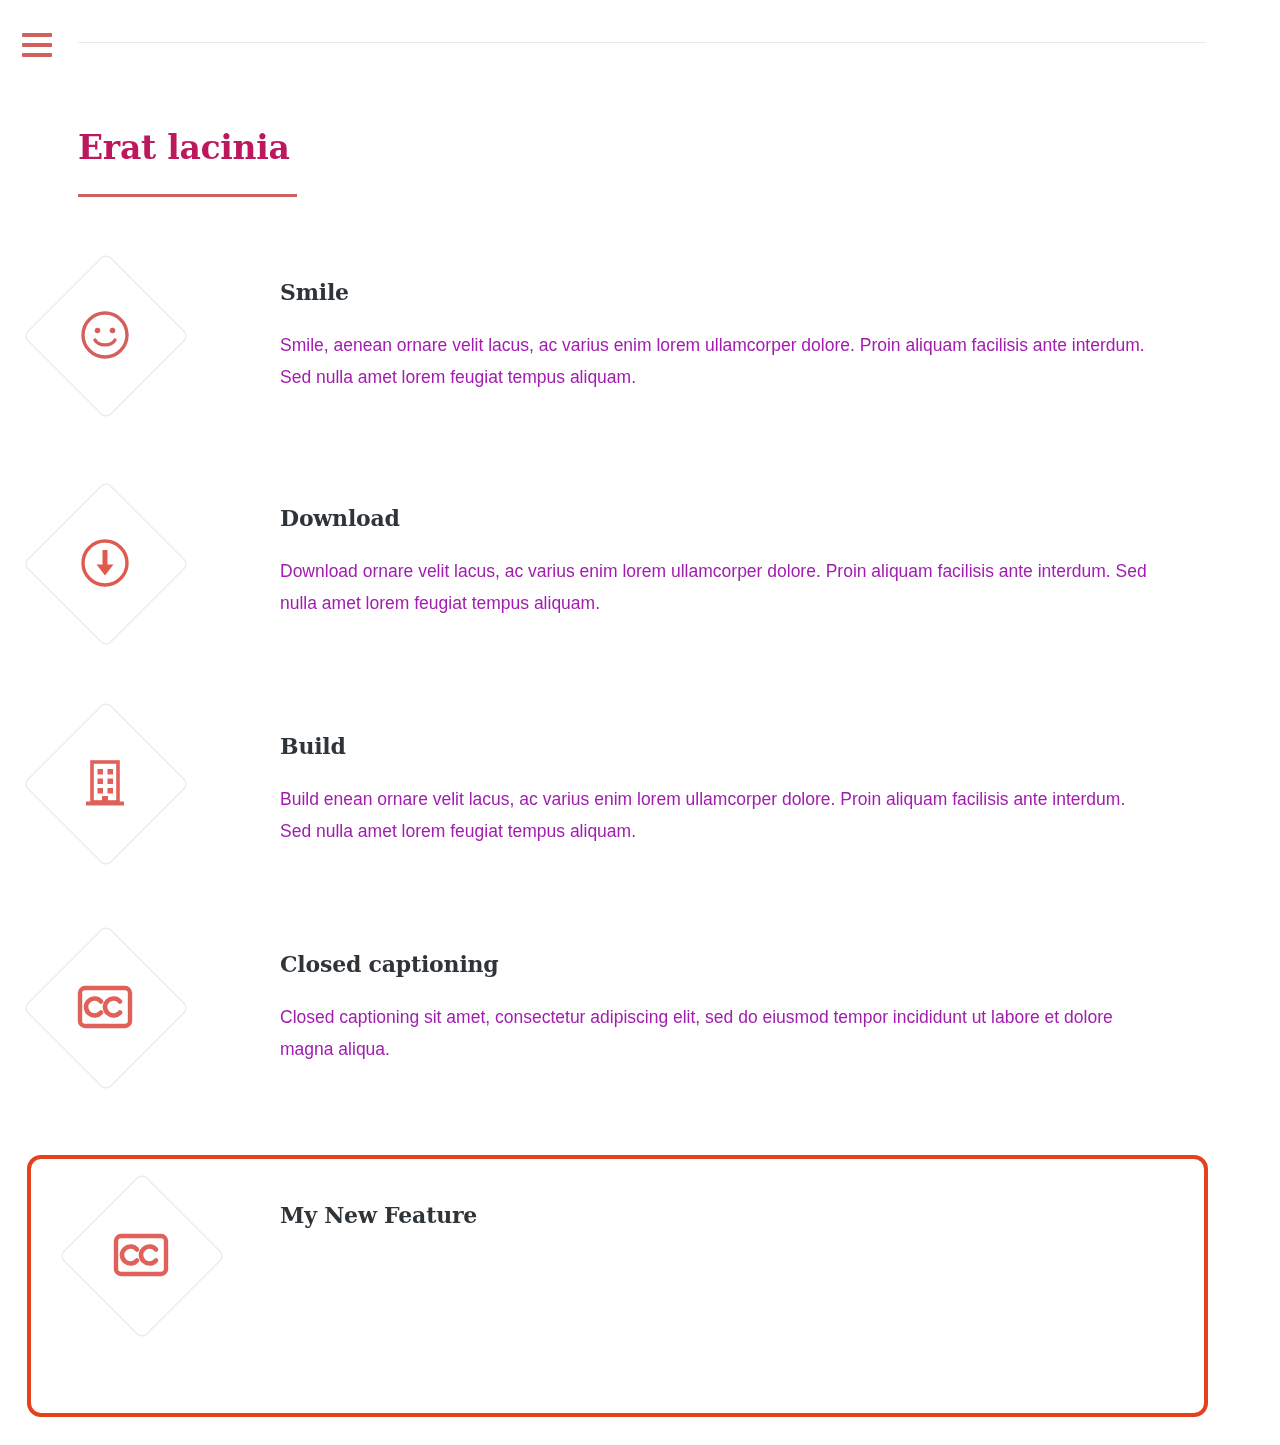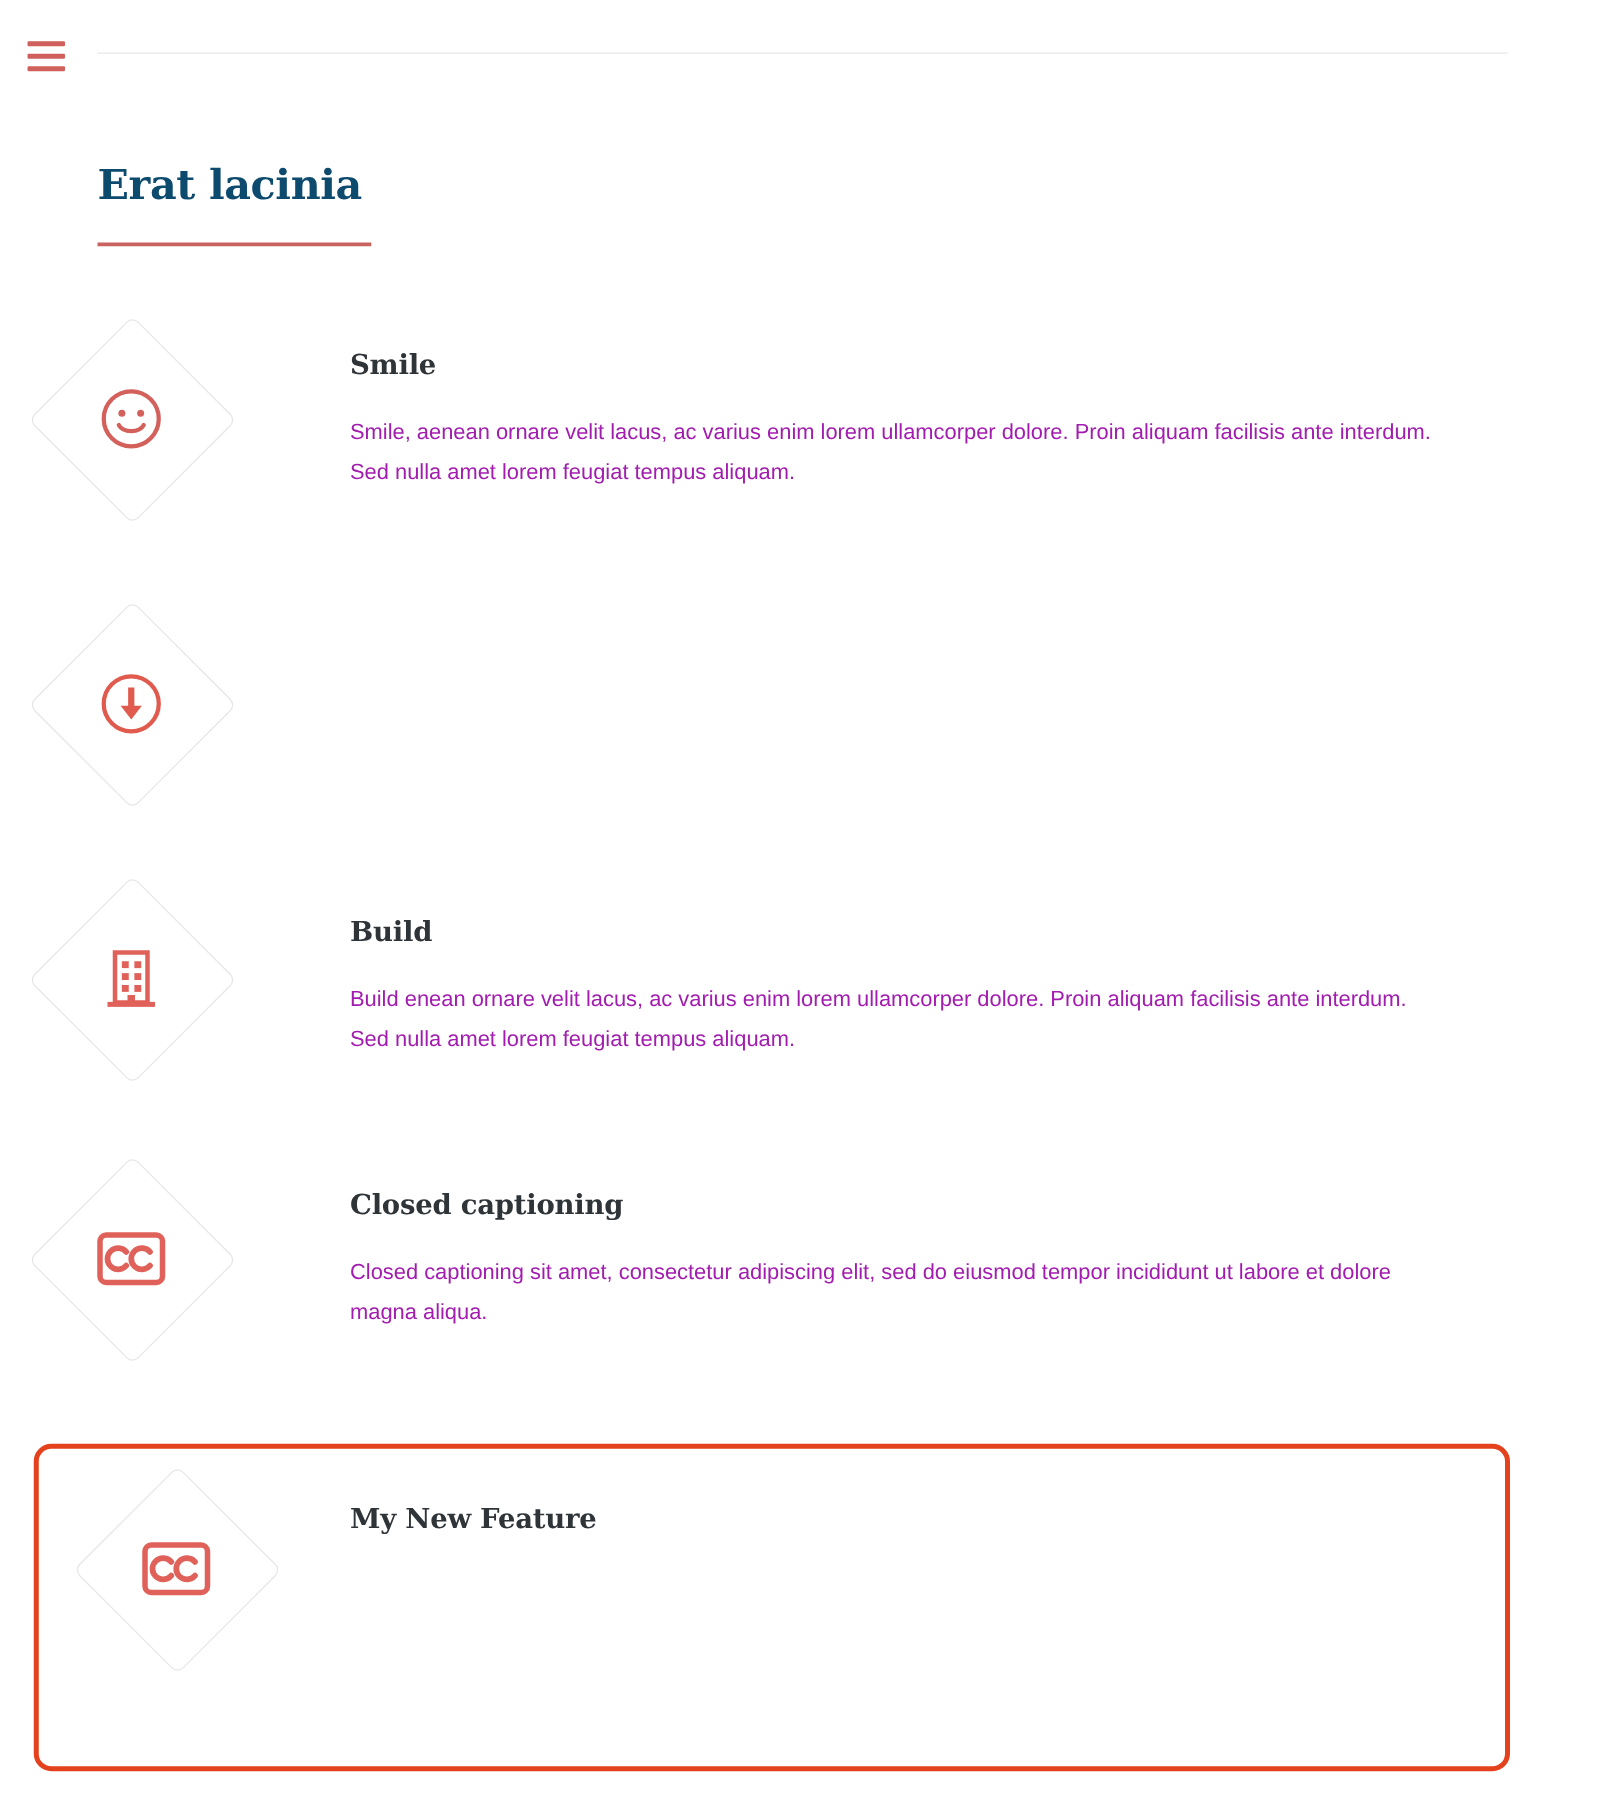--- a/index.html
+++ b/index.html
@@ -54,21 +54,21 @@
     position: absolute;
     left: 78px;
     top: 126px;
   }
   .page-title {
     margin: 0;
     font-family: "DejaVu Serif", serif;
     font-size: 33px;
     font-weight: bold;
     letter-spacing: -0.3px;
-    color: #0c4a6e;
+    color: #be185d;
     line-height: 44px;
   }
   .title-underline {
     margin-top: 24px;
     width: 219px;
     height: 3px;
     background: #c9635f;
   }
 
   
@@ -231,20 +231,24 @@
   <div class="feature-row r1">
     <div class="diamond-cell">
       <div class="diamond"></div>
       <div class="diamond-icon">
         <svg width="52" height="52" viewBox="0 0 52 52" fill="none">
           <circle cx="26" cy="26" r="22" stroke="#e05a4e" stroke-width="3.4"></circle>
           <path d="M26 13 L26 29" stroke="#e05a4e" stroke-width="5" stroke-linecap="butt"></path>
           <path d="M17.5 27.5 L26 38.5 L34.5 27.5 Z" fill="#e05a4e"></path>
         </svg>
       </div>
+    </div>
+    <div class="feature-text">
+      <h2 class="feature-title">Download</h2>
+      <p class="feature-desc">Download ornare velit lacus, ac varius enim lorem ullamcorper dolore. Proin aliquam facilisis ante interdum. Sed nulla amet lorem feugiat tempus aliquam.</p>
     </div>
   </div>
 
   <div class="feature-row r2">
     <div class="diamond-cell">
       <div class="diamond"></div>
       <div class="diamond-icon">
         <svg width="54" height="56" viewBox="0 0 54 56" fill="none">
           <rect x="14" y="7" width="26" height="40" stroke="#e0615a" stroke-width="3.6" fill="none"></rect>
           <rect x="19.5" y="14" width="5.5" height="5.5" fill="#e0615a"></rect>

